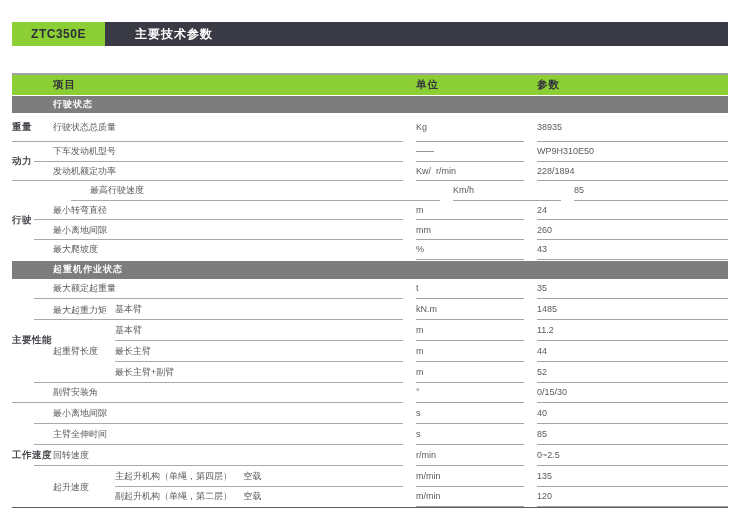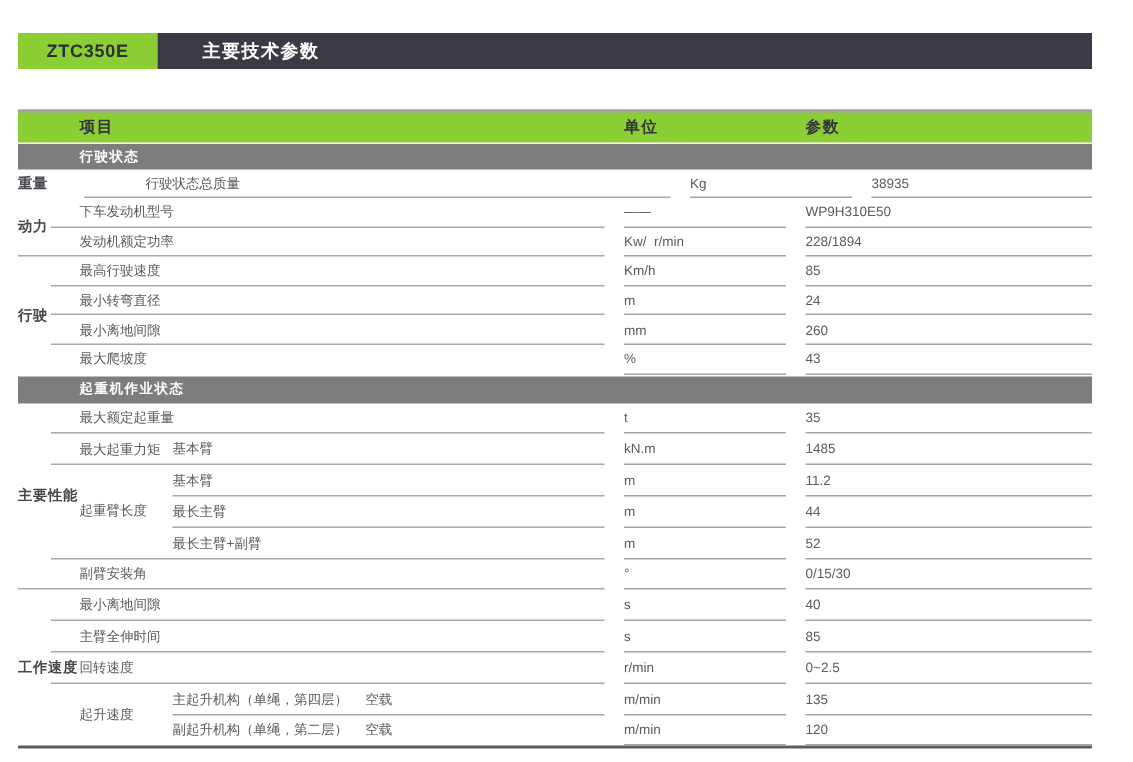--- a/index.html
+++ b/index.html
@@ -91,21 +91,21 @@
     <span class="th-value">参数</span>
   </div>
   <div id="table-body">
       <div class="section sec1">
         <div class="section-bar">
           <div class="">行驶状态</div>
         </div>
         <div class="group">
           <div class="cat">重量</div>
           <div class="rows">
-            <div class="row" style="height: 19px; margin-left: 44px;">
+            <div class="row" style="height: 29px;">
               <div class="item-cell line-group">
                 <div class="item-label">行驶状态总质量</div>
                 <div class="u"></div>
               </div>
               <div class="unit-cell">Kg</div>
               <div class="value-cell">38935</div>
             </div>
           </div>
         </div>
         <div class="group">
@@ -125,21 +125,21 @@
                 <div class="u"></div>
               </div>
               <div class="unit-cell">Kw/  r/min</div>
               <div class="value-cell">228/1894</div>
             </div>
           </div>
         </div>
         <div class="group">
           <div class="cat">行驶</div>
           <div class="rows">
-            <div class="row" style="height: 19.6px;">
+            <div class="row" style="height: 19.6px; margin-left: 37px;">
               <div class="item-cell line-item">
                 <div class="item-label">最高行驶速度</div>
                 <div class="u"></div>
               </div>
               <div class="unit-cell">Km/h</div>
               <div class="value-cell">85</div>
             </div>
             <div class="row" style="height: 19.6px;">
               <div class="item-cell line-item">
                 <div class="item-label">最小转弯直径</div>

